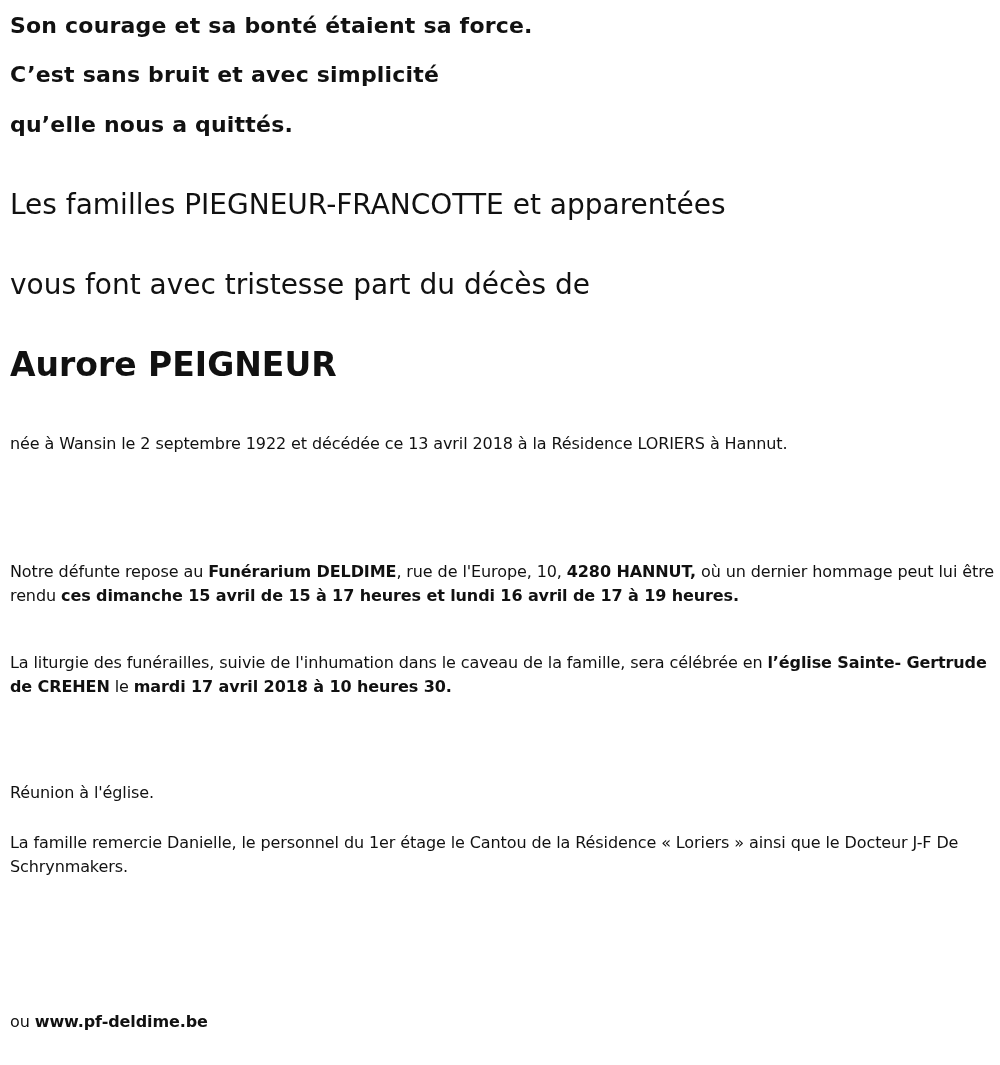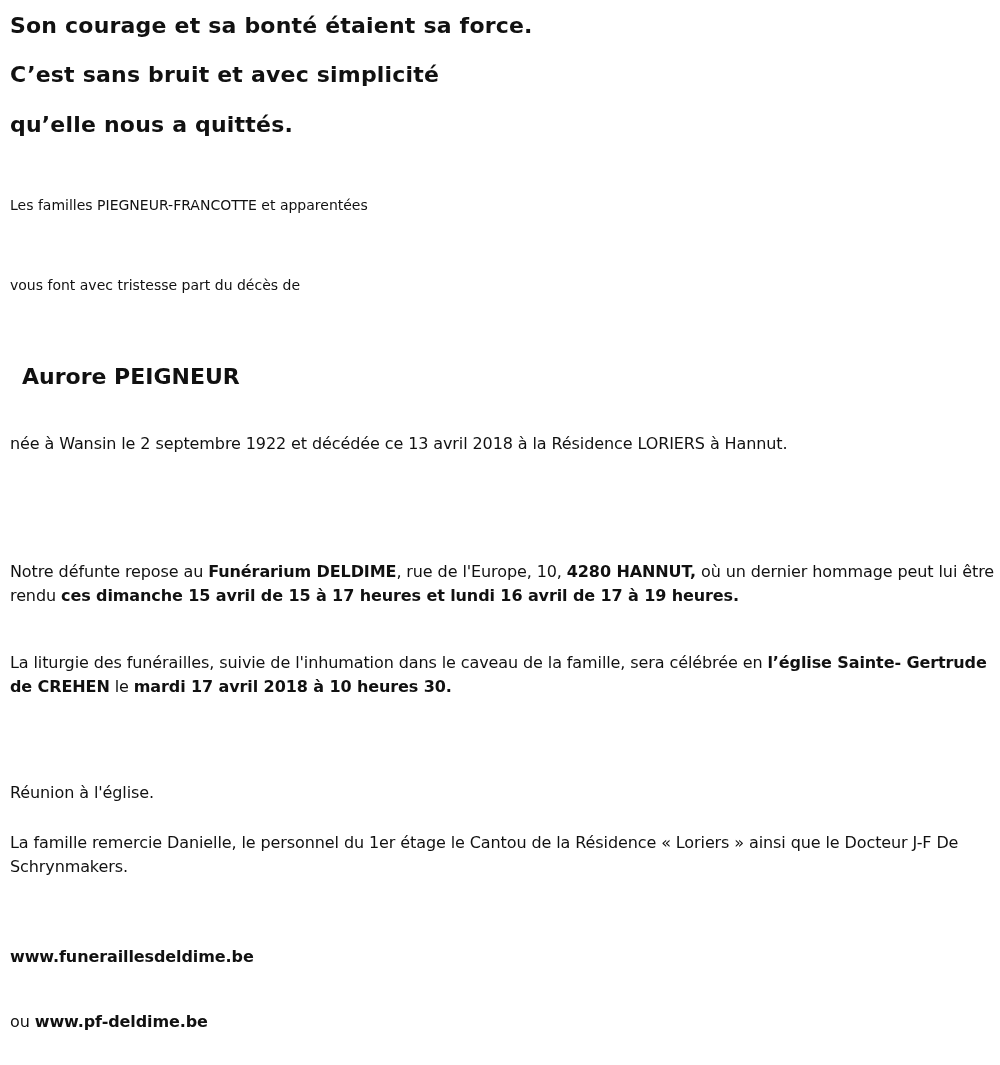--- a/index.html
+++ b/index.html
@@ -22,34 +22,34 @@
     .quote-line {
       font-weight: bold;
       font-size: 22px;
       line-height: 30px;
       margin: 0;
       position: absolute;
       left: 10px;
       letter-spacing: 0.2px;
     }
     .plain-line {
-      font-size: 14px;
+      font-size: 28px;
       line-height: 30px;
       margin: 0;
       position: absolute;
       left: 10px;
     }
     .name {
       position: absolute;
       left: 10px;
       top: 343px;
-      font-size: 22px;
+      font-size: 33px;
       font-weight: bold;
       line-height: 44px;
-      margin: 12px;
+      margin: 0;
     }
     .para {
       position: absolute;
       left: 10px;
       width: 985px;
       font-size: 16px;
       line-height: 24px;
       margin: 0;
       letter-spacing: -0.1px;
     }
@@ -79,18 +79,17 @@
   <p class="para" style="top:521px;margin-top:39px;"><span>Notre défunte repose au </span><b>Funérarium DELDIME</b><span>, rue de l'Europe, 10, </span><b>4280 HANNUT,</b><span> où un dernier hommage peut lui être rendu </span><b>ces dimanche 15 avril de 15 à 17 heures et lundi 16 avril de 17 à 19 heures.</b></p>
 
   <p class="para" style="top:651px;"><span>La liturgie des funérailles, suivie de l'inhumation dans le caveau de la famille, sera célébrée en </span><b>l’église Sainte- Gertrude de CREHEN</b><span> le </span><b>mardi 17 avril 2018 à 10 heures 30.</b></p>
 
   <p class="para" style="top:781px;">Réunion à l'église.</p>
 
   <p class="para" style="top:831px;">La famille remercie Danielle, le personnel du 1er étage le Cantou de la Résidence « Loriers » ainsi que le Docteur J-F De Schrynmakers.</p>
 
   <p class="para" style="top:921px;">
     <br>
-    <a class="link">www.funeraillesdeldime.be</a>
   </p>
 
   <p class="para" style="top:1010px;"><span>ou </span><a class="link">www.pf-deldime.be</a></p>
 
 </div>
 
 </body></html>

